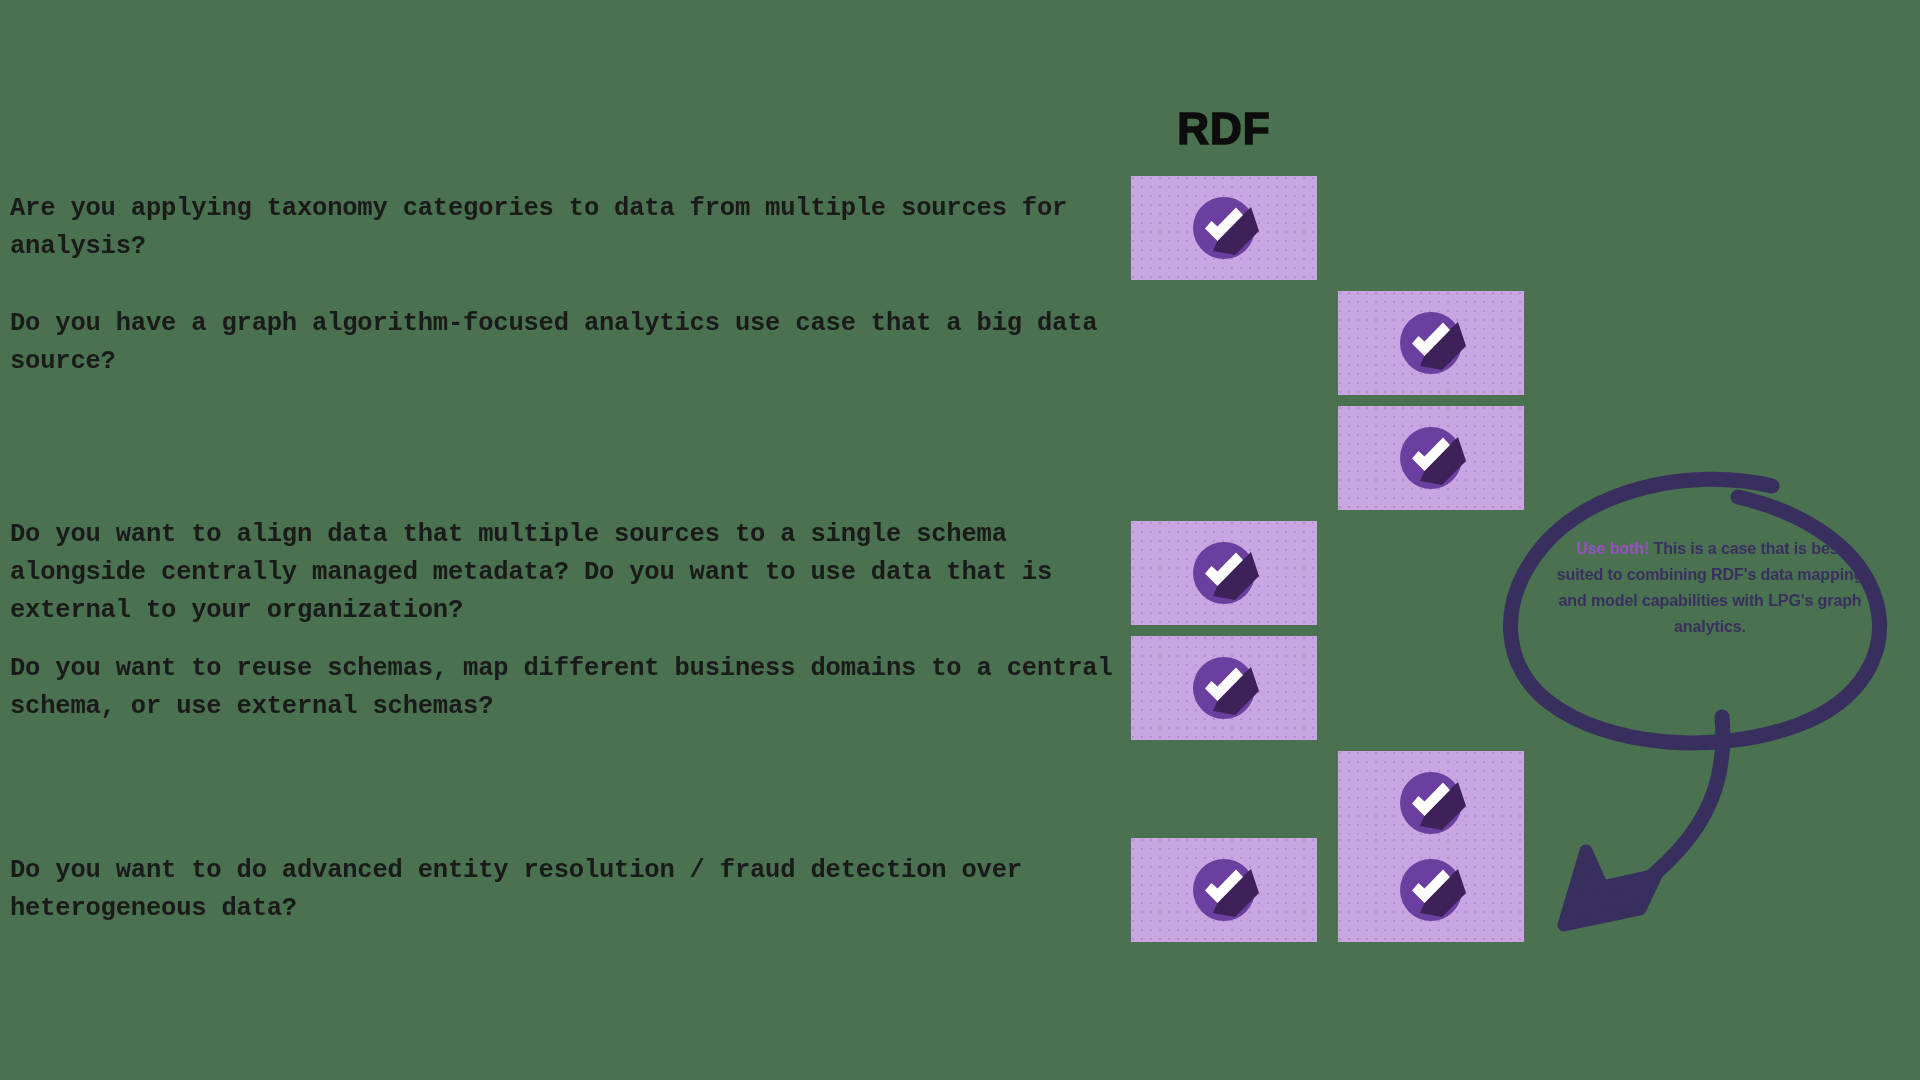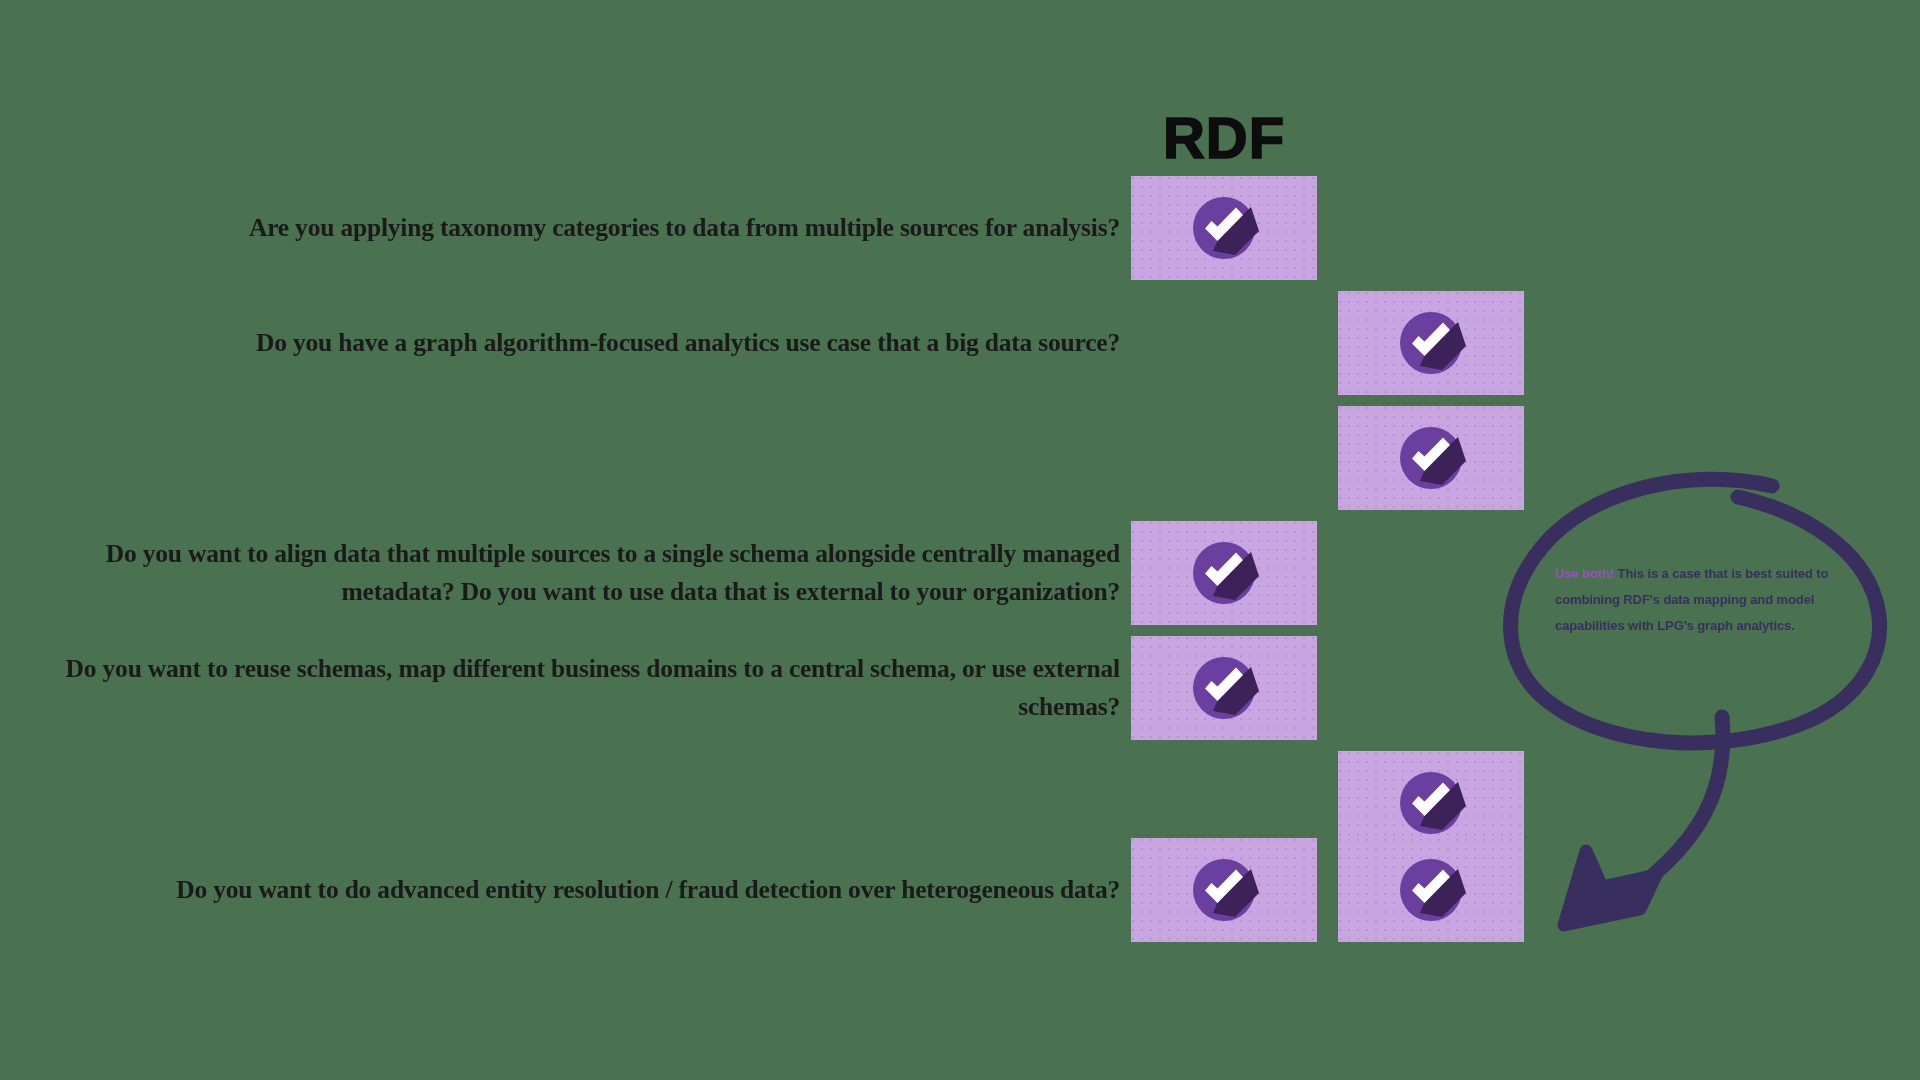--- a/index.html
+++ b/index.html
@@ -21,21 +21,21 @@
     left: 0; top: 0;
     width: 1920px;
     height: 1080px;
   }
 
   
   .col-header {
     position: absolute;
     font-family: "Liberation Sans", sans-serif;
     font-weight: 900;
-    font-size: 58px;
+    font-size: 44px;
     letter-spacing: 1px;
     color: #0d0d0d;
     text-align: center;
     width: 186px;
     top: 104px;
     -webkit-text-stroke: 1.6px #0d0d0d;
   }
   #hdr-rdf { left: 1131px; }
   #hdr-lpg { left: 1338px; }
 
@@ -44,22 +44,22 @@
     position: absolute;
     left: 0;
     width: 1920px;
     height: 104px;
   }
 
   .q-text {
     position: absolute;
     right: 800px;              
     width: 1110px;
-    text-align: right;
-    font-family: Liberation Serif, serif;
+    text-align: left;
+    font-family: Liberation Mono, monospace;
     font-weight: bold;
     font-size: 25.5px;
     line-height: 38px;
     color: #1a1a1a;
     letter-spacing: -0.2px;
     top: 50%;
     transform: translateY(-50%);
   }
 
   
@@ -93,25 +93,26 @@
     top: 455px;
     width: 430px;
     height: 490px;
     pointer-events: none;
   }
   #callout svg { display: block; width: 430px; height: 490px; }
 
   #callout-text {
     position: absolute;
     left: 1555px;
-    top: 561px;
+    top: 536px;
     width: 310px;
+    text-align: center;
     font-family: "Liberation Sans", sans-serif;
     font-weight: bold;
-    font-size: 13px;
+    font-size: 16px;
     line-height: 26px;
     color: #392f5f;
     letter-spacing: -0.1px;
   }
   #callout-text .lead {
     color: #9c4fc4;
     font-weight: bold;
   }
 </style>
 </head>

